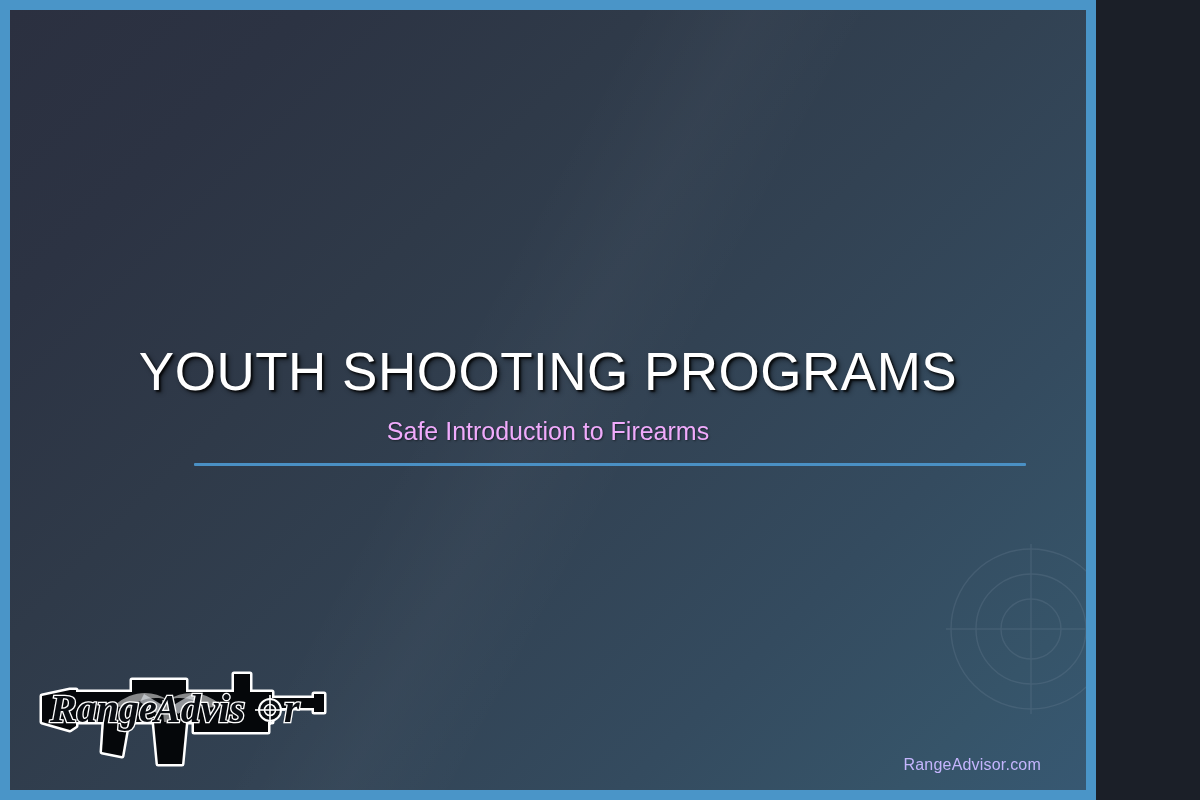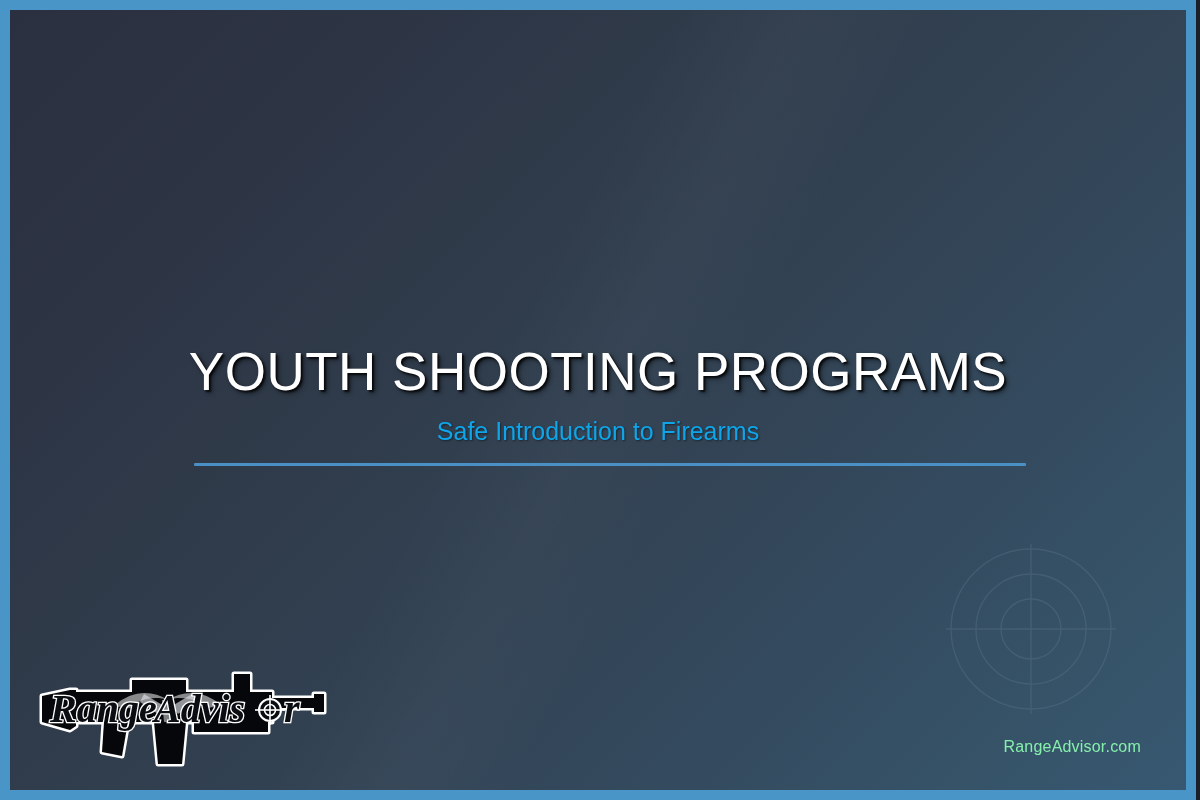--- a/index.html
+++ b/index.html
@@ -6,21 +6,21 @@
     margin: 0;
     padding: 0;
     background: #1b1f28;
   }
   body {
     font-family: "Liberation Sans", sans-serif;
   }
 
   .slide {
     position: relative;
-    width: 1196px;
+    width: 1096px;
     height: 800px;
     overflow: hidden;
     box-sizing: border-box;
     border: 10px solid #4a95c8;
     background: #2f3d4d;
   }
 
   
   .bg-gradient {
     position: absolute;
@@ -70,41 +70,41 @@
     letter-spacing: 0.5px;
     color: #ffffff;
     line-height: 1.06;
     text-shadow: 2px 2px 2px rgba(0,0,0,0.78), 3px 3px 5px rgba(0,0,0,0.45);
     white-space: nowrap;
   }
   .slide-subtitle {
     margin: 16px 0 0 0;
     font-size: 25px;
     font-weight: normal;
-    color: #0ea5e9;
+    color: #f0abfc;
     line-height: 1.2;
     text-shadow: 1px 1px 2px rgba(0,0,0,0.45);
   }
   .accent-rule {
     position: absolute;
     left: 184px;
     top: 453px;
     width: 832px;
     height: 3px;
     background: #4a90c4;
     border-radius: 1px;
   }
 
   
   .footer-url {
     position: absolute;
     right: 45px;
-    bottom: 34px;
+    bottom: 16px;
     font-size: 16px;
-    color: #86efac;
+    color: #c4b5fd;
     letter-spacing: 0.2px;
   }
 
   
   .brand-logo {
     position: absolute;
     left: 26px;
     bottom: 12px;
     width: 292px;
     height: 118px;

